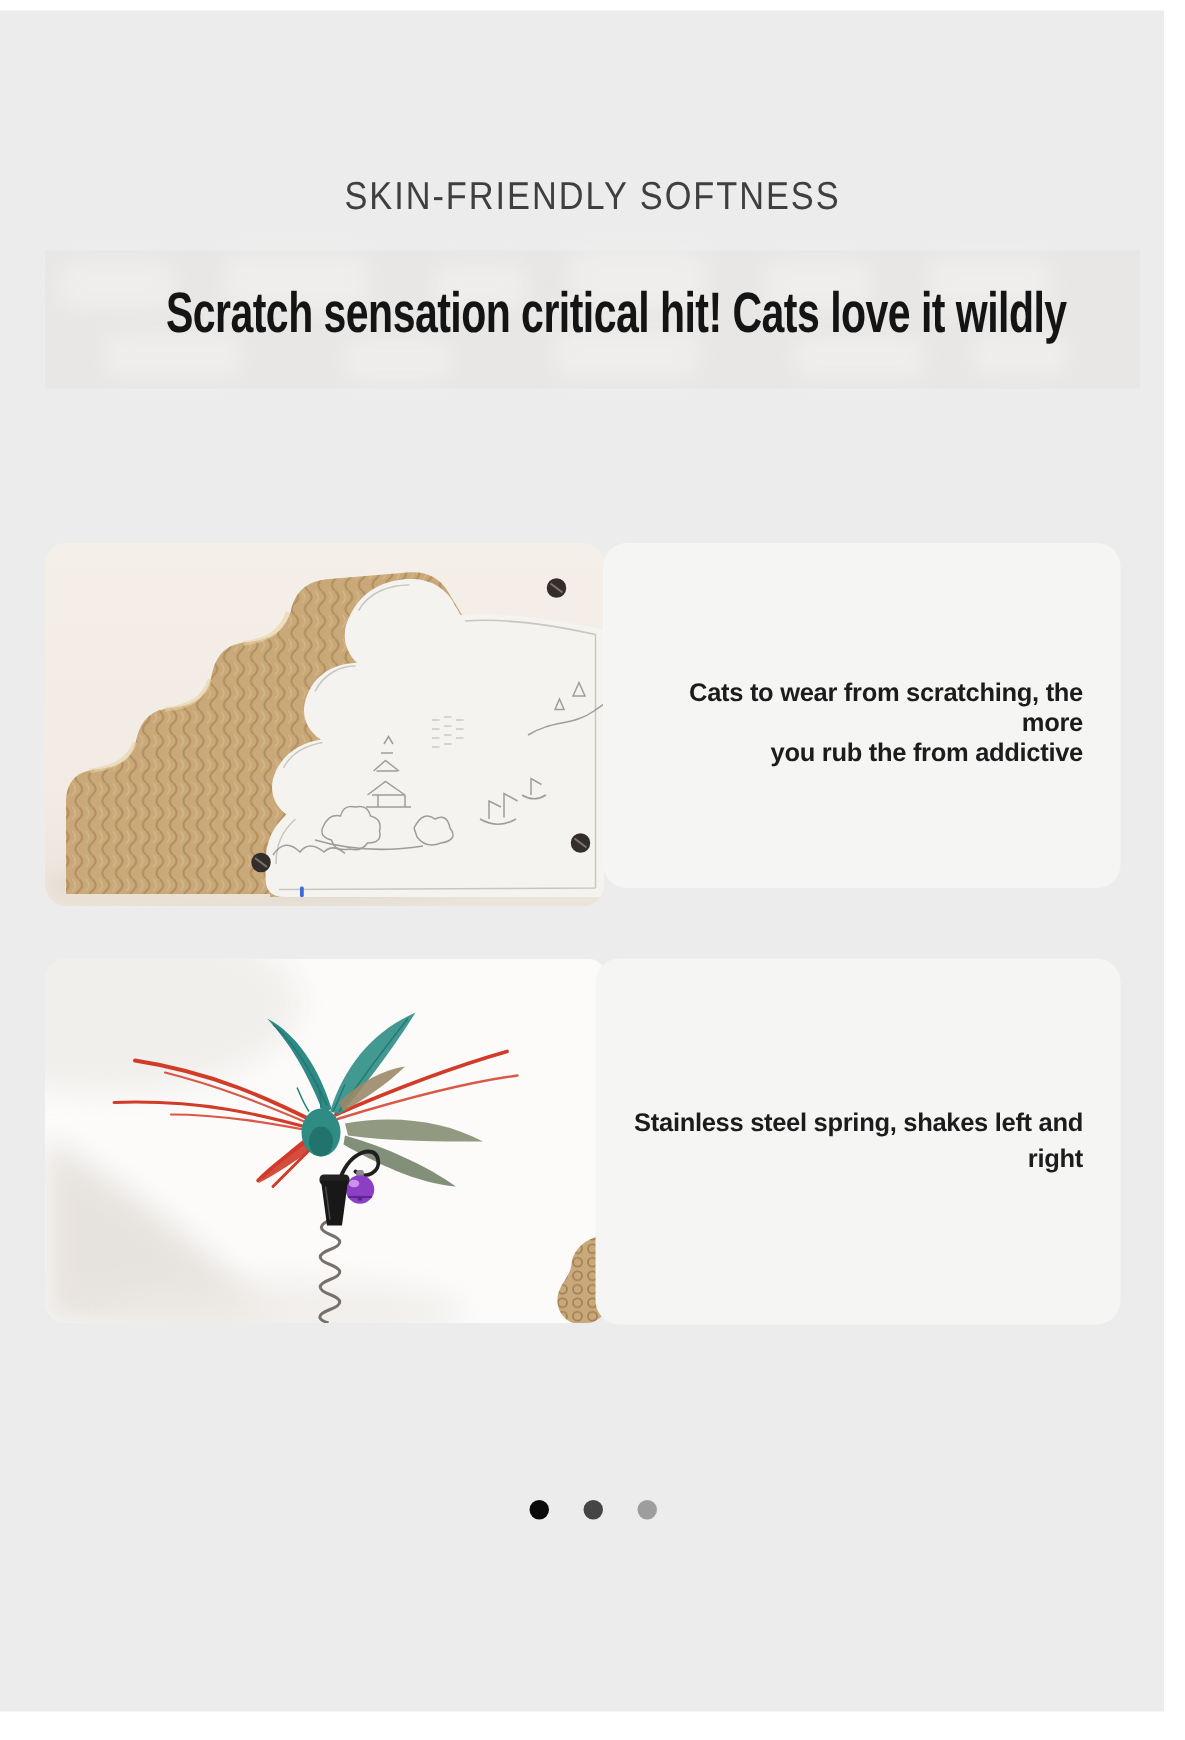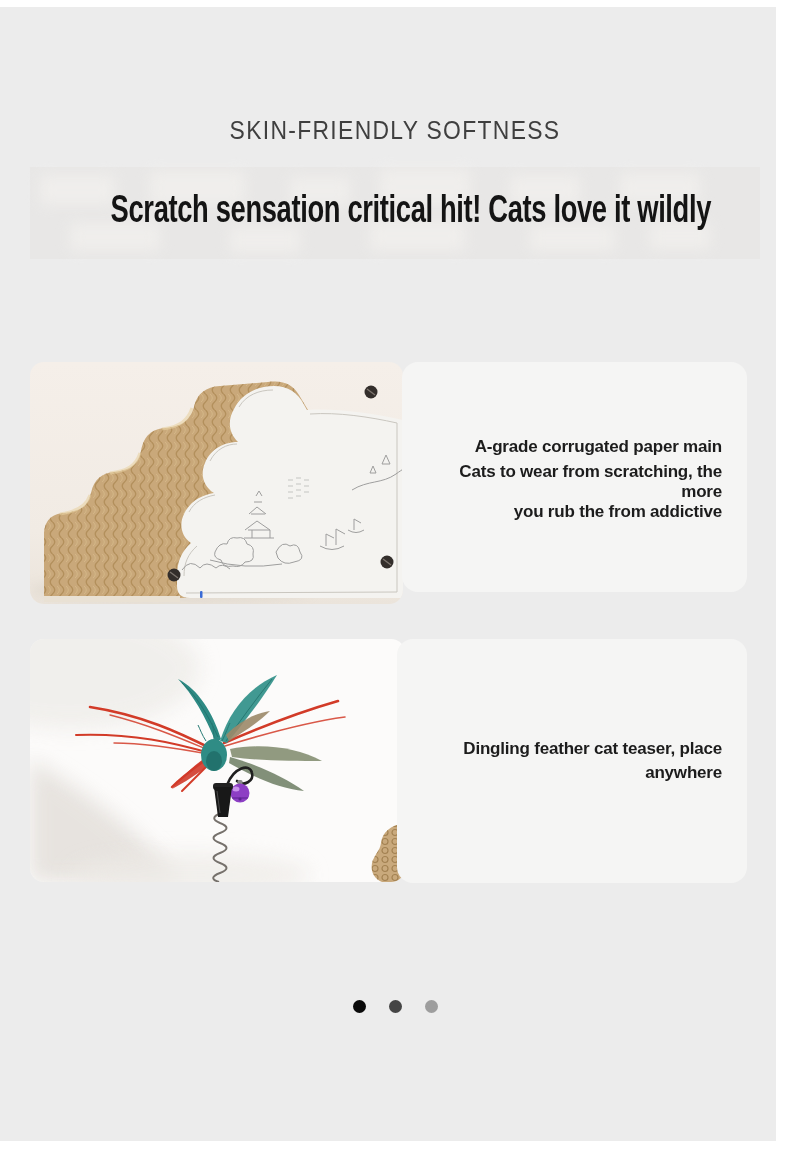--- a/index.html
+++ b/index.html
@@ -127,21 +127,20 @@
               <circle cx="357" cy="200" r="6.5"></circle>
           </g>
           <path d="M337 27 L345 33 M140 210 L148 216 M353 197 L361 203" stroke="#7b736c" stroke-width="1.4"></path>
           <rect x="170" y="229" width="2.5" height="7" rx="1" fill="#3a6bd6"></rect>
         </g>
       </svg>
     </figure>
 
     <div class="panel panel1" style="background: rgb(245, 245, 244);">
       <p class="para">
-        <span class="line">A-grade corrugated paper main</span>
       </p>
       <p class="para">
         <span class="line">Cats to wear from scratching, the more</span>
         <span class="line">you rub the from addictive</span>
       </p>
     </div>
 
     <figure class="photo photo2">
       <svg width="375" height="243" viewBox="0 0 375 243">
         <defs>
@@ -198,21 +197,21 @@
         <g>
           <rect x="183" y="144" width="20" height="7" rx="3" fill="#222222"></rect>
           <path d="M184 148 L202 148 L198 178 L188 178 Z" fill="#181818"></path>
           <path d="M187 152 L190 174" stroke="#4a4a4a" stroke-width="1"></path>
         </g>
       </svg>
     </figure>
 
     <div class="panel panel2" style="background: rgb(245, 245, 244);">
       <p class="para">
-        <span class="line">Dingling feather cat teaser, place anywhere</span>
+        <span class="line">Stainless steel spring, shakes left and right</span>
       </p>
     </div>
 
     <div class="dots">
       <span class="dot" style="background: rgb(10, 10, 10);"></span>
       <span class="dot" style="background: rgb(69, 69, 69);"></span>
       <span class="dot" style="background: rgb(157, 157, 157);"></span>
     </div>
   </div>
 </div>

